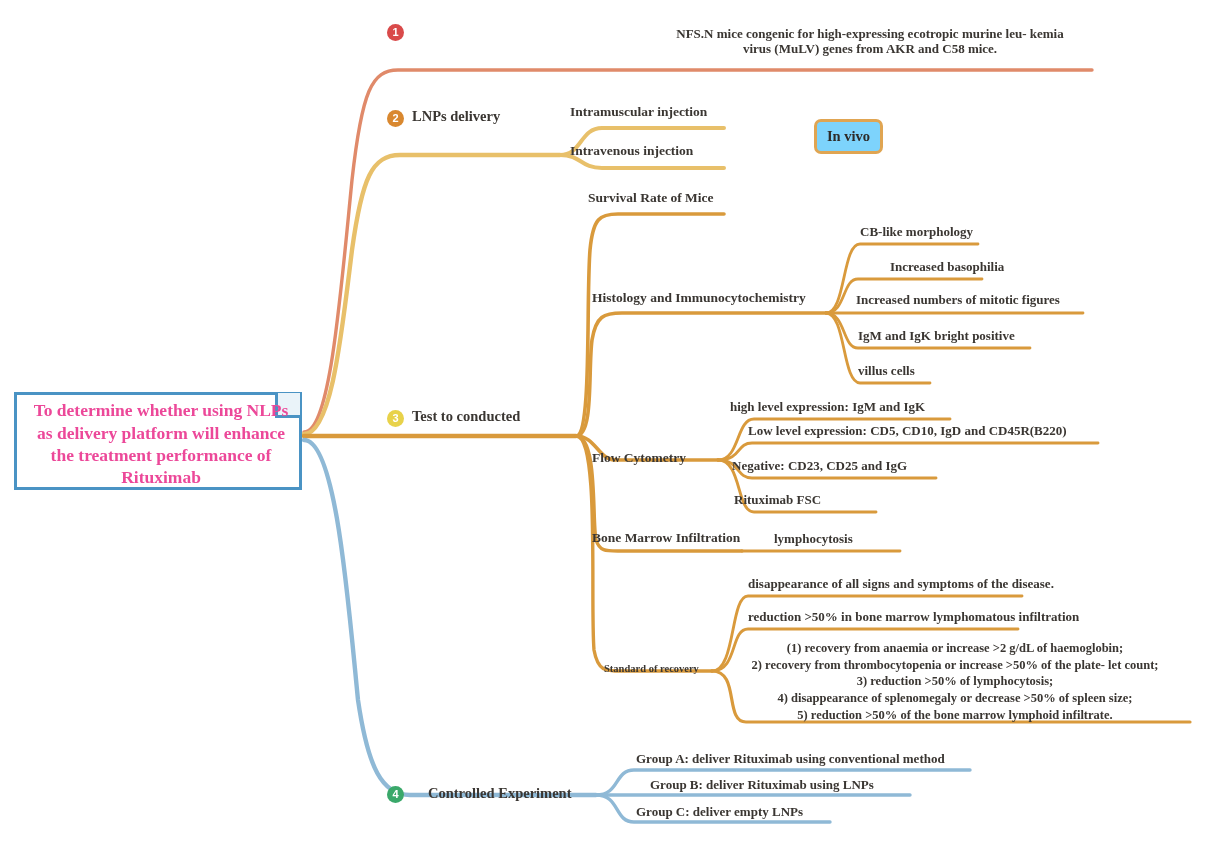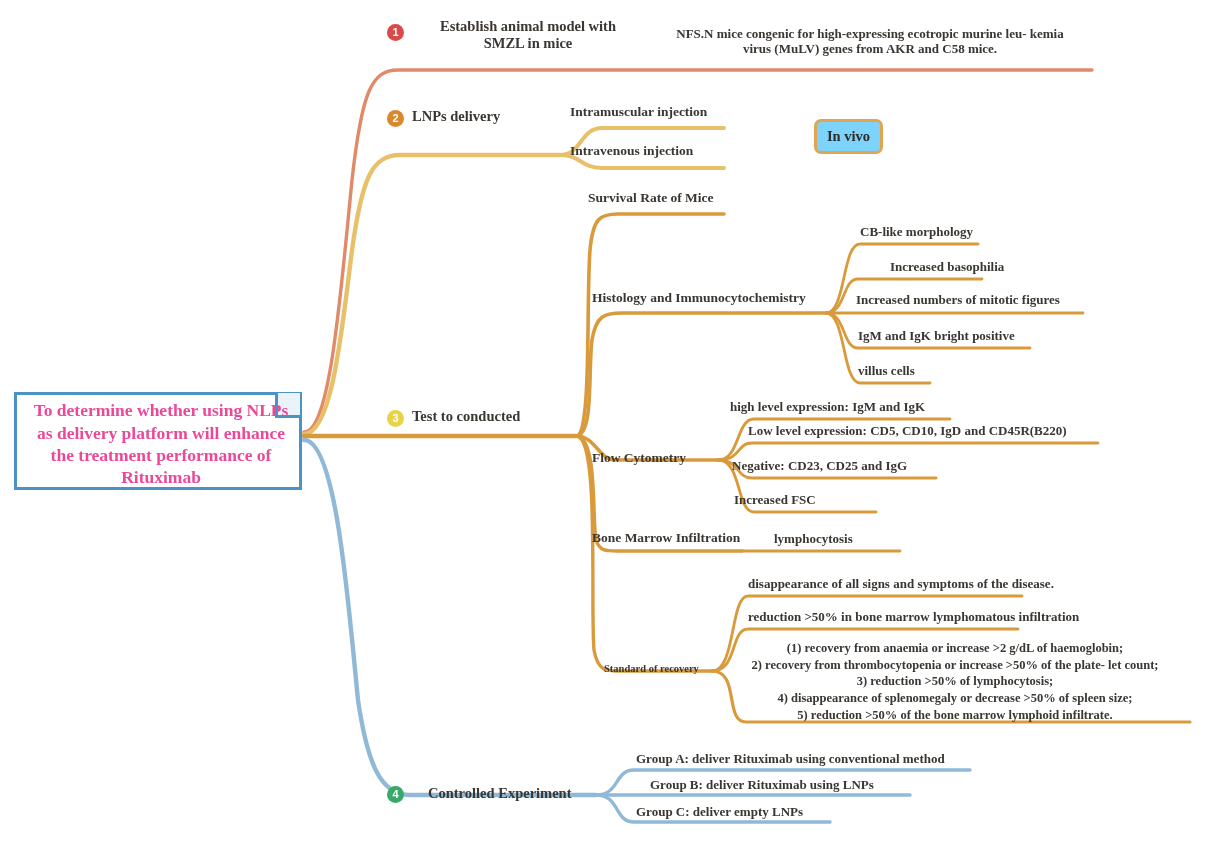--- a/index.html
+++ b/index.html
@@ -68,22 +68,20 @@
     <path d="M596,795 C622,795 616,795 634,795 L910,795" fill="none" stroke="#8fb9d6" stroke-width="3.4" stroke-linecap="round"></path>
     <path d="M596,795 C620,795 614,822 634,822 L830,822" fill="none" stroke="#8fb9d6" stroke-width="3.4" stroke-linecap="round"></path>
   </svg>
 
   <div class="root-box">
     <div class="dogear"></div>
     <div class="root-txt">To determine whether using NLPs as delivery platform will enhance the treatment performance of Rituximab</div>
   </div>
 
   <div class="badge" style="left:387px;top:24px;background:#d94a4a;">1</div>
-  <div class="lbl ctr" style="left:412px;top:18px;width:232px;font-size:14.5px;">Establish animal model with
-SMZL in mice</div>
   <div class="lbl ctr" style="left:648px;top:26px;width:444px;font-size:13px;">NFS.N mice congenic for high-expressing ecotropic murine leu- kemia
 virus (MuLV) genes from AKR and C58 mice.</div>
 
   <div class="badge" style="left:387px;top:110px;background:#d9882f;">2</div>
   <div class="lbl" style="left:412px;top:108px;font-size:14.5px;">LNPs delivery</div>
   <div class="lbl" style="left:570px;top:104px;font-size:13.5px;">Intramuscular injection</div>
   <div class="lbl" style="left:570px;top:143px;font-size:13.5px;">Intravenous injection</div>
   <div class="invivo">In vivo</div>
 
   <div class="badge" style="left:387px;top:410px;background:#e8d24a;">3</div>
@@ -95,21 +93,21 @@
   <div class="lbl" style="left:860px;top:224px;font-size:13px;">CB-like morphology</div>
   <div class="lbl" style="left:856px;top:259px;font-size:13px;margin-left:34px;">Increased basophilia</div>
   <div class="lbl" style="left:856px;top:292px;font-size:13px;">Increased numbers of mitotic figures</div>
   <div class="lbl" style="left:858px;top:328px;font-size:13px;">IgM and IgK bright positive</div>
   <div class="lbl" style="left:858px;top:363px;font-size:13px;">villus cells</div>
 
   <div class="lbl" style="left:592px;top:450px;font-size:13.5px;">Flow Cytometry</div>
   <div class="lbl" style="left:730px;top:399px;font-size:13px;">high level expression: IgM and IgK</div>
   <div class="lbl" style="left:748px;top:423px;font-size:13px;">Low level expression: CD5, CD10, IgD and CD45R(B220)</div>
   <div class="lbl" style="left:732px;top:458px;font-size:13px;">Negative: CD23, CD25 and IgG</div>
-  <div class="lbl" style="left:734px;top:492px;font-size:13px;">Increased FSC</div>
+  <div class="lbl" style="left:734px;top:492px;font-size:13px;">Rituximab FSC</div>
 
   <div class="lbl" style="left:592px;top:530px;font-size:13.5px;">Bone Marrow Infiltration</div>
   <div class="lbl" style="left:774px;top:531px;font-size:13px;">lymphocytosis</div>
 
   <div class="lbl" style="left:604px;top:663px;font-size:10.5px;">Standard of recovery</div>
   <div class="lbl" style="left:748px;top:576px;font-size:13px;">disappearance of all signs and symptoms of the disease.</div>
   <div class="lbl" style="left:748px;top:609px;font-size:13px;">reduction &gt;50% in bone marrow lymphomatous infiltration</div>
   <div class="lbl ctr" style="left:724px;top:640px;width:462px;font-size:12.5px;line-height:1.33;">(1) recovery from anaemia or increase &gt;2 g/dL of haemoglobin;
 2) recovery from thrombocytopenia or increase &gt;50% of the plate- let count;
 3) reduction &gt;50% of lymphocytosis;

